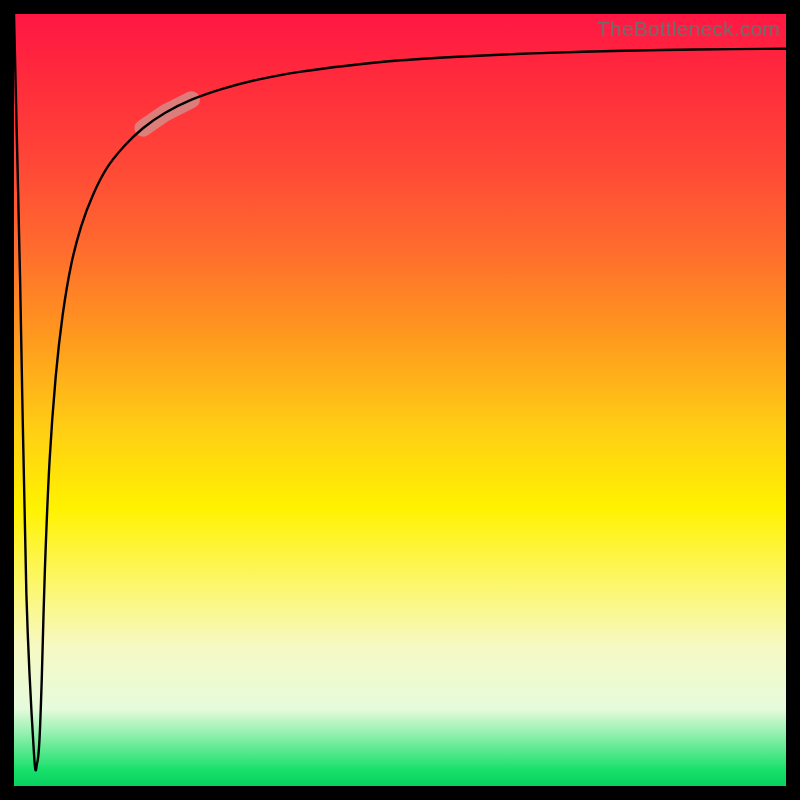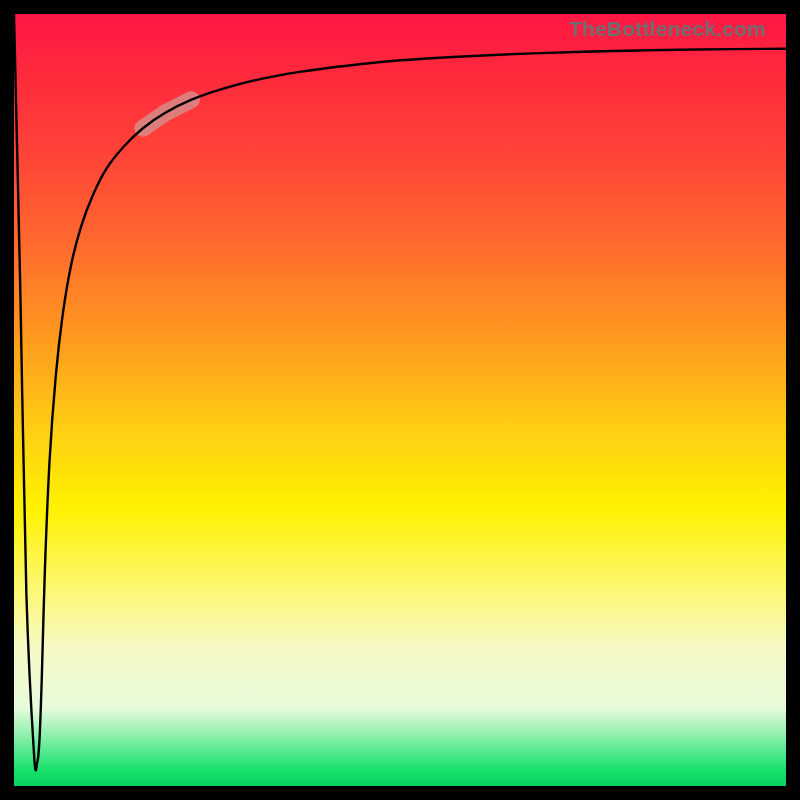--- a/index.html
+++ b/index.html
@@ -37,24 +37,24 @@
       #fcf76d 74%,
       #f6f9c4 82%,
       #e6fbdc 90%,
       #16e06a 98%,
       #08d060 100%
     );
   }
   .watermark {
     position: absolute;
     top: 3px;
-    right: 20px;
+    right: 6px;
     color: #6e6e6e;
     font-size: 21px;
-    font-weight: 700;
+    font-weight: 400;
     letter-spacing: 0.2px;
     user-select: none;
     text-align: center;
   }
   svg.plot {
     position: absolute;
     left: 0;
     top: 0;
     width: 772px;
     height: 772px;

